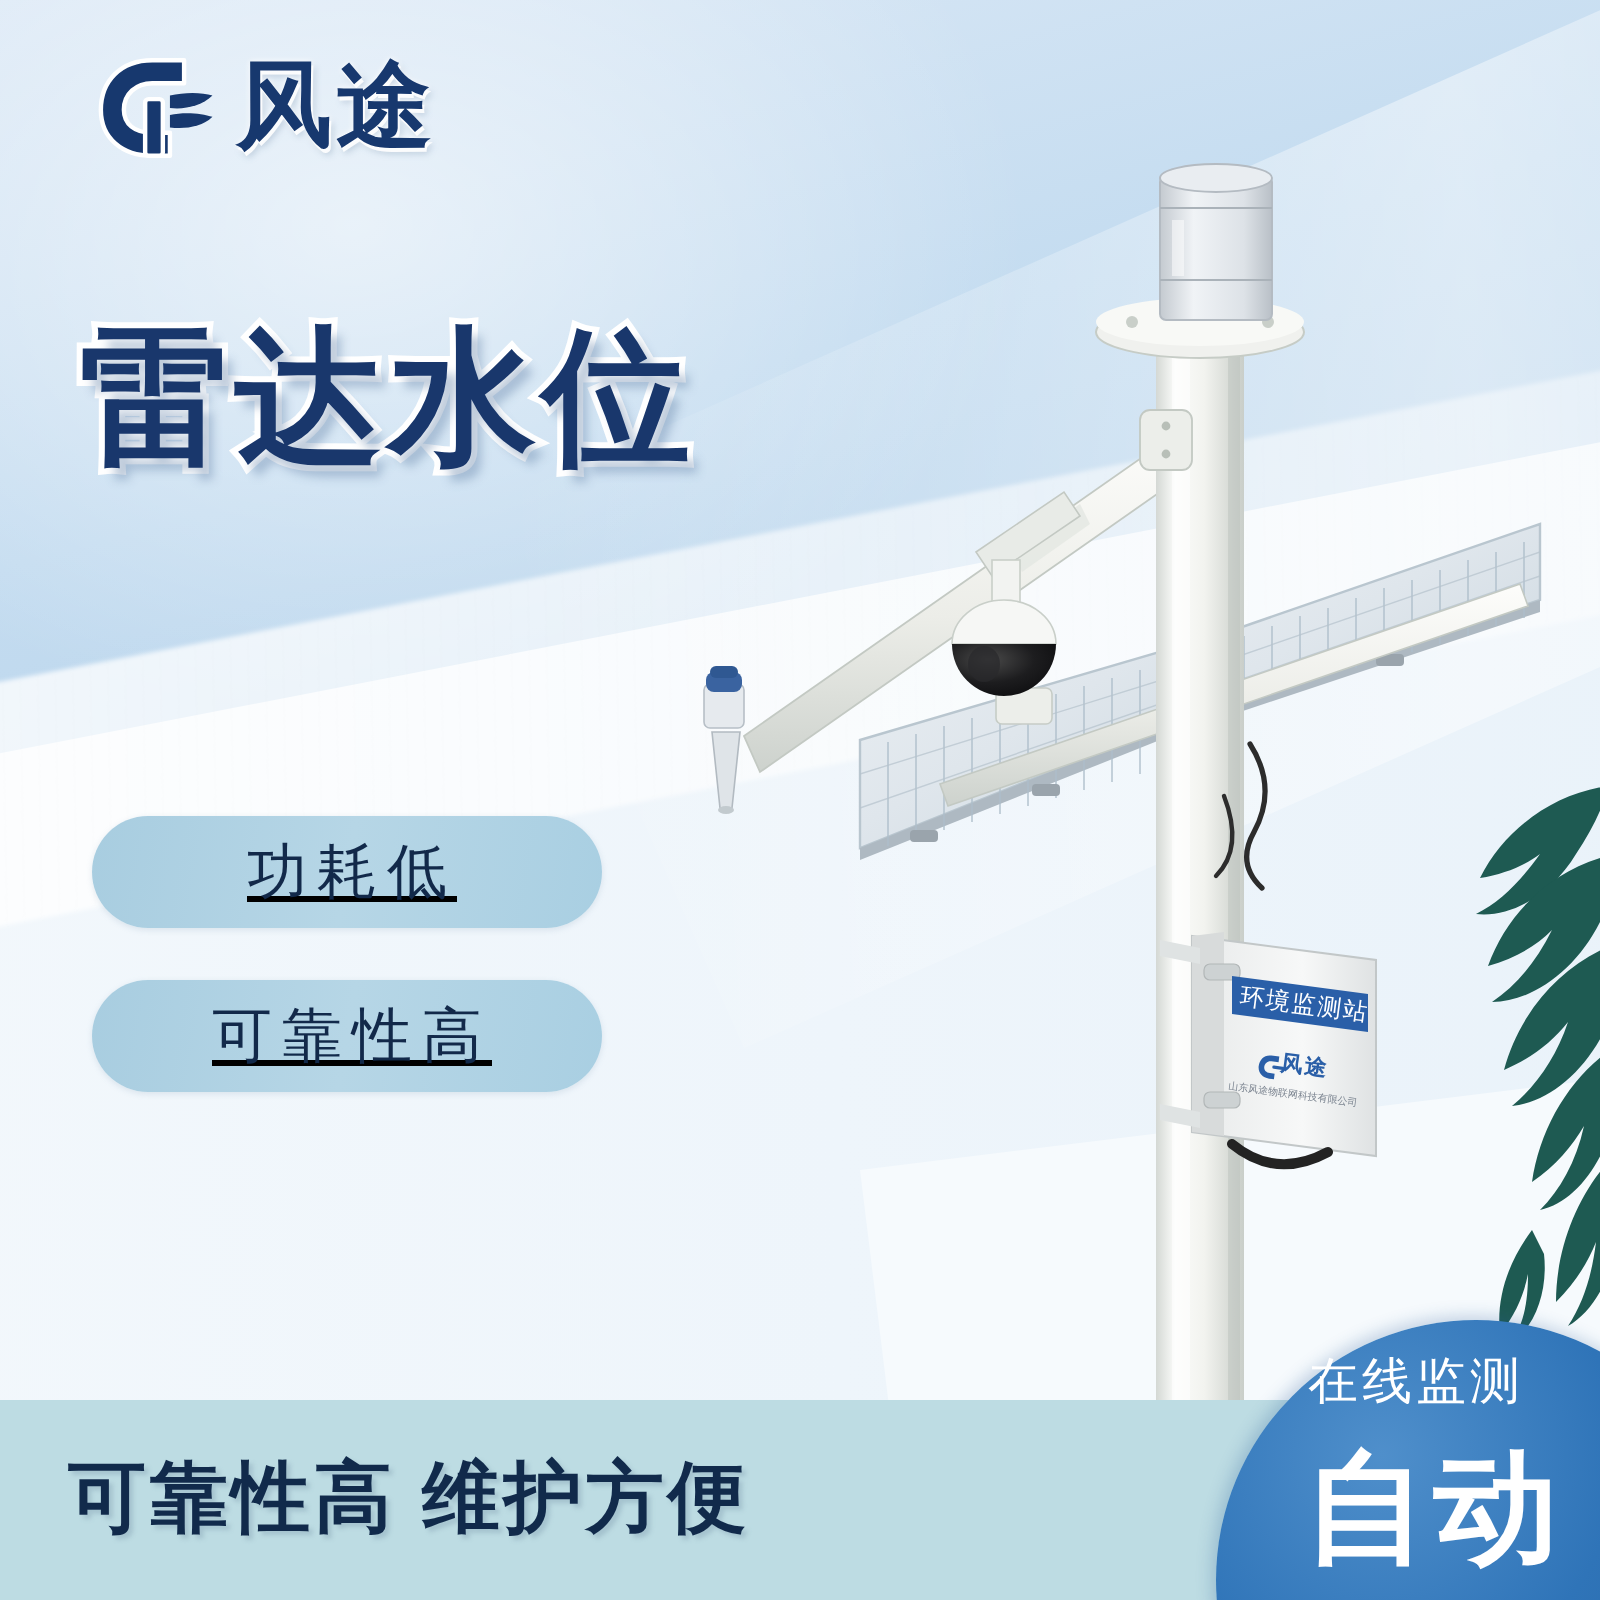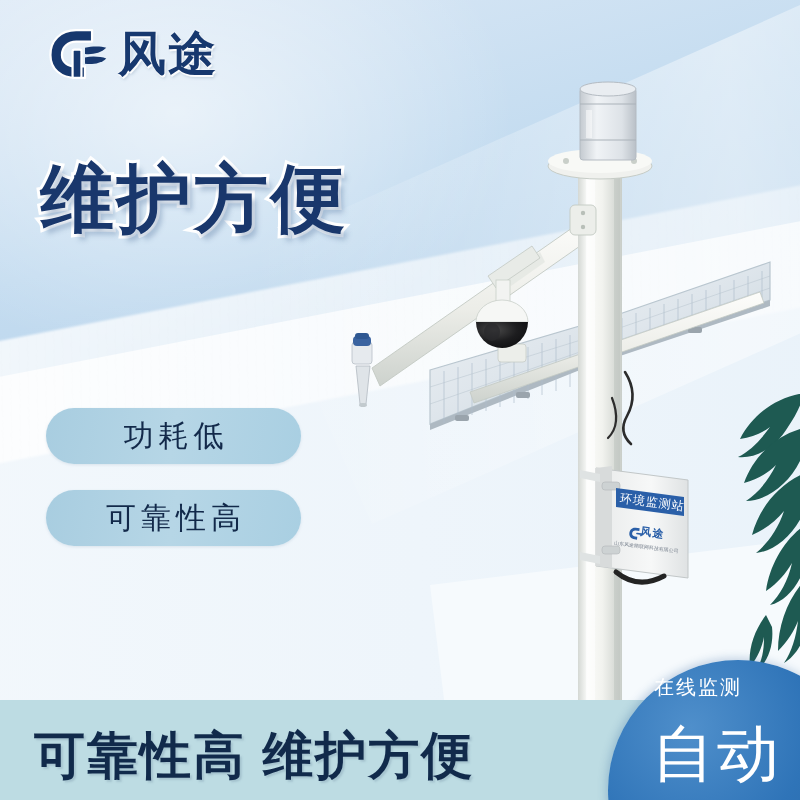--- a/index.html
+++ b/index.html
@@ -69,52 +69,53 @@
   }
 
   
   .pills{ position:absolute; left:46px; top:408px; }
   .pill{
     width:255px; height:56px; border-radius:28px;
     background:linear-gradient(100deg,#a8cde0 0%,#b6d6e6 50%,#a9cfe2 100%);
     display:flex; align-items:center; justify-content:center;
     margin-bottom:26px;
     box-shadow:0 1px 3px rgba(120,150,175,.2);
+    text-decoration:underline;
   }
   .pill span{
     font-size:30px; color:#12294a; letter-spacing:5px;
     text-indent:5px;
   }
 
   
   .bottom-band{
     position:absolute; left:0; top:700px; width:800px; height:100px;
     background:#bddce3;
   }
   .bottom-text{
     position:absolute; left:34px; top:722px;
-    font-size:51px; font-weight:bold; color:#112a4b;
+    font-size:39px; font-weight:bold; color:#112a4b;
     letter-spacing:2px; white-space:nowrap;
     text-shadow:2px 2px 2px rgba(120,150,170,.35);
   }
 
   
   .badge{
     position:absolute; left:608px; top:660px;
     width:260px; height:260px; border-radius:50%;
     background:radial-gradient(circle at 32% 26%,#4f8fcb 0%,#2f74b8 45%,#25629f 100%);
     box-shadow:-2px -2px 8px rgba(40,90,150,.25);
   }
   .badge-sub{
     position:absolute; left:654px; top:674px;
-    font-size:20px; color:#ffffff; letter-spacing:2px; white-space:nowrap;
+    font-size:25px; color:#ffffff; letter-spacing:2px; white-space:nowrap;
   }
   .badge-main{
     position:absolute; left:652px; top:712px;
-    font-size:62px; font-weight:normal; color:#ffffff;
+    font-size:62px; font-weight:bold; color:#ffffff;
     letter-spacing:3px; white-space:nowrap;
   }
 
   
   .leaf{ position:absolute; left:700px; top:375px; width:110px; height:300px; }
 
   
   .station{ position:absolute; left:0; top:0; width:800px; height:800px; }
 </style>
 </head>
@@ -310,21 +311,21 @@
     <svg class="logo-mark" viewBox="0 0 70 62">
       <path d="M34 4 C16 4 5 16 5 32 C5 48 17 58 34 58 L44 58 L44 45 L34 45 C24 45 18 40 18 32 C18 23 25 17 34 17 L52 17 L52 4 Z" fill="#17386e" stroke="#ffffff" stroke-width="2.5" stroke-linejoin="round"></path>
       <rect x="30" y="26" width="10" height="32" rx="2" fill="#17386e" stroke="#ffffff" stroke-width="2.5"></rect>
       <path d="M44 24 C52 22 62 22 68 24 C62 30 52 32 44 31 Z" fill="#17386e"></path>
       <path d="M44 35 C52 33 62 34 68 36 C62 42 52 43 44 42 Z" fill="#17386e"></path>
     </svg>
     <div class="logo-text">风途</div>
   </div>
 
   <div class="headline">
-    <div class="headline-line">维护方便</div>
+    <div class="headline-line">雷达水位</div>
   </div>
 
   <div class="pills">
     <div class="pill">
       <span>功耗低</span>
     </div>
     <div class="pill">
       <span>可靠性高</span>
     </div>
   </div>

